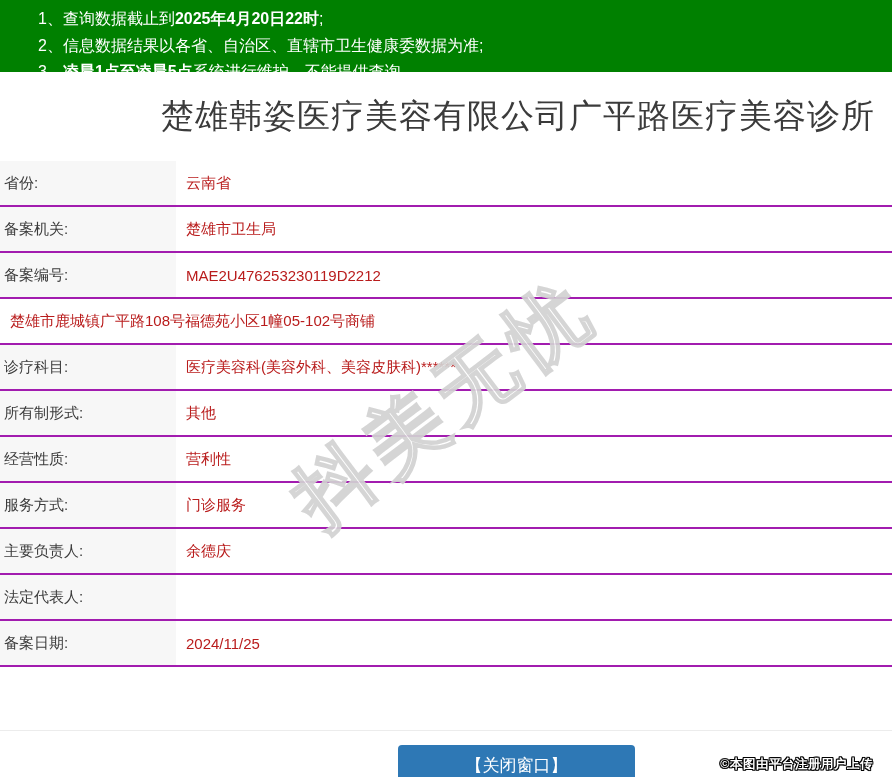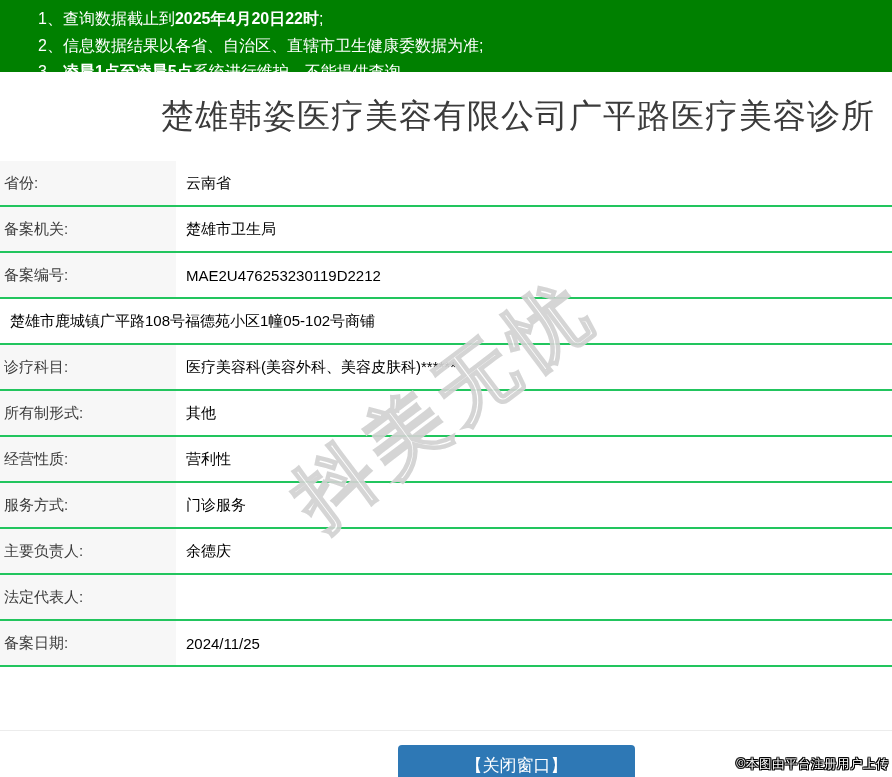--- a/index.html
+++ b/index.html
@@ -43,39 +43,39 @@
     color: #3b3b3b;
     letter-spacing: 1px;
     white-space: nowrap;
   }
 
   
   .record-table { width: 892px; }
   .record-row {
     display: flex;
     height: 46px;
-    border-bottom: 2px solid #22c55e;
+    border-bottom: 2px solid #a21caf;
     background: #ffffff;
   }
   .record-label {
     width: 176px;
     background: #f7f7f7;
     display: flex;
     align-items: center;
     padding-left: 4px;
     font-size: 15px;
     color: #3b3b3b;
   }
   .record-value {
     flex: 1;
     display: flex;
     align-items: center;
     padding-left: 10px;
     font-size: 15px;
-    color: #000000;
+    color: #b91c1c;
     white-space: nowrap;
   }
 
   
   .footer-divider {
     position: absolute;
     left: 0;
     top: 730px;
     width: 892px;
     border-top: 1px solid #ececec;
@@ -89,24 +89,24 @@
     background: #2e78b5;
     color: #ffffff;
     border: none;
     border-radius: 4px;
     font-size: 17px;
     font-family: inherit;
     cursor: pointer;
   }
   .copyright {
     position: absolute;
-    right: 3px;
+    right: 19px;
     bottom: 4px;
     font-size: 12.5px;
-    font-weight: normal;
+    font-weight: bold;
     color: #ffffff;
     letter-spacing: 0.5px;
     text-shadow:
       -1px -1px 0 #000, 1px -1px 0 #000,
       -1px 1px 0 #000, 1px 1px 0 #000,
       -1px 0 0 #000, 1px 0 0 #000,
       0 -1px 0 #000, 0 1px 0 #000;
   }
 
   

